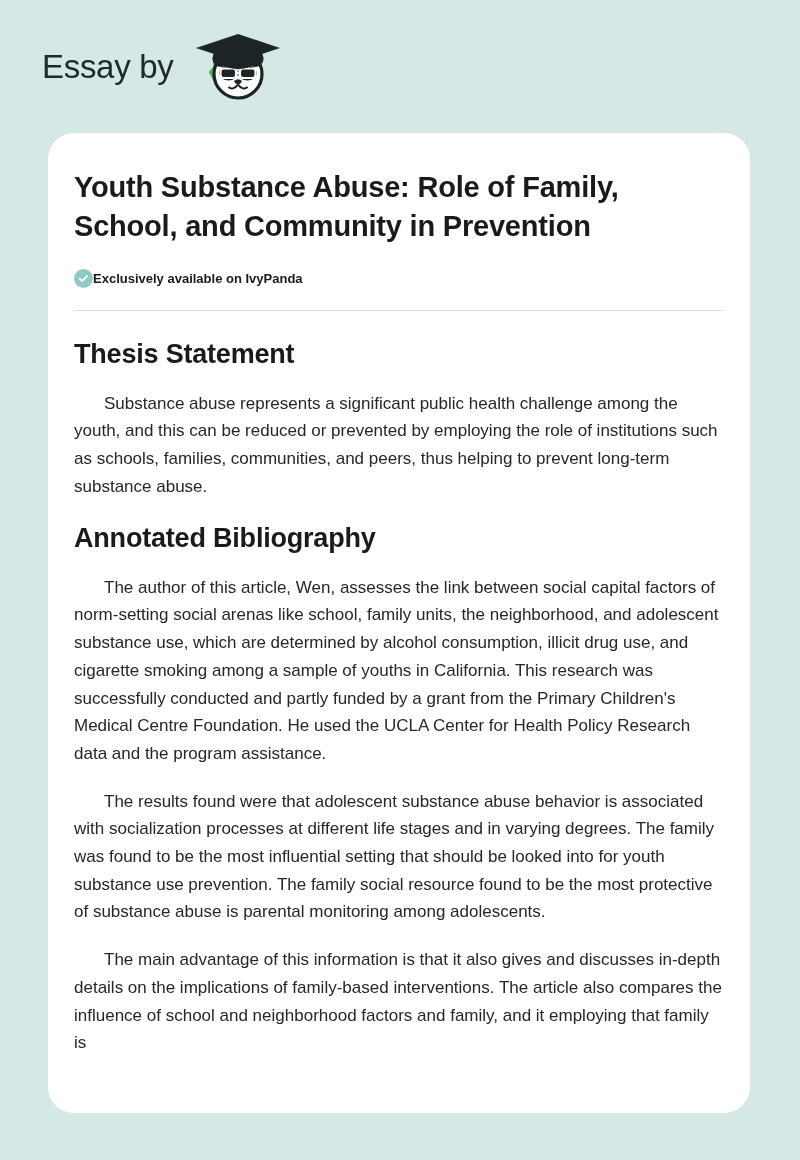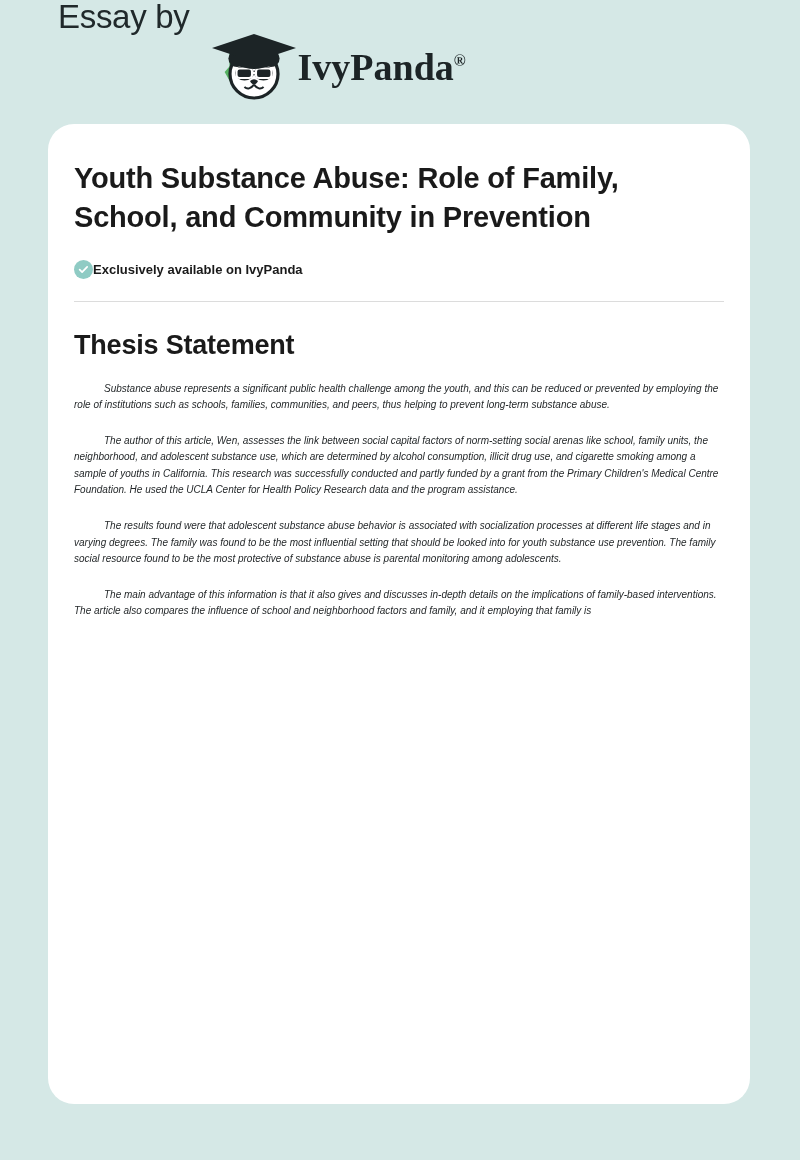--- a/index.html
+++ b/index.html
@@ -11,21 +11,22 @@
     height: 1160px;
     background: #d5e8e6;
     font-family: "Liberation Sans", sans-serif;
     overflow: hidden;
   }
 
   
   .brand-bar {
     height: 133px;
     display: flex;
-    padding-left: 58px;
+    align-items: center;
+    padding-left: 42px;
     box-sizing: border-box;
   }
   .brand-essay-by {
     font-size: 33px;
     color: #20292b;
     font-family: "Liberation Sans", sans-serif;
     letter-spacing: -0.3px;
     line-height: 1;
     white-space: nowrap;
   }
@@ -53,21 +54,21 @@
   .brand-wordmark .reg {
     font-size: 16px;
     vertical-align: super;
     font-weight: bold;
   }
 
   
   .doc-card {
     position: absolute;
     left: 48px;
-    top: 124px;
+    top: 133px;
     width: 702px;
     height: 980px;
     background: #ffffff;
     border-radius: 26px;
     box-sizing: border-box;
     overflow: hidden;
   }
   .doc-inner {
     padding: 35px 26px 0 26px;
   }
@@ -116,26 +117,25 @@
     font-size: 27px;
     font-weight: bold;
     color: #1a1a1a;
     line-height: 1.2;
     margin: 0 0 19px 0;
     letter-spacing: -0.2px;
   }
   .section-heading.tight-top { margin-top: 22px; }
 
   p.body-text {
-    font-size: 10px;
+    font-size: 17px;
     color: #24282a;
     line-height: 1.63;
     margin: 16px 0 20px 0;
     text-indent: 30px;
-    font-style: italic;
   }
   p.citation {
     font-size: 15.2px;
     color: #1a1a1a;
     font-weight: bold;
     line-height: 1.63;
     margin: 0 0 22px 0;
     text-indent: 30px;
   }
   p.citation i { font-style: italic; }
@@ -166,21 +166,20 @@
         <line x1="46" y1="42" x2="50" y2="42" stroke="#ffffff" stroke-width="2.1"></line>
 
         <path d="M44 50 q4 -3.4 8 0 q-1.6 3.4 -4 3.4 q-2.4 0 -4 -3.4 Z" fill="#1c2426"></path>
         <path d="M48 53.6 q-5 6.4 -9.6 2.4" fill="none" stroke="#1c2426" stroke-width="2"></path>
         <path d="M48 53.6 q5 6.4 9.6 2.4" fill="none" stroke="#1c2426" stroke-width="2"></path>
 
         <path d="M48 3 L90 17 L48 31 L6 17 Z" fill="#1c2426"></path>
         <path d="M30 23 L30 33 q18 10 36 0 L66 23" fill="#1c2426"></path>
       </svg>
     </span>
-    <span class="brand-wordmark"><span>IvyPanda</span><span class="reg">®</span></span>
   </span>
 </div>
 
 <div class="doc-card">
   <div class="doc-inner">
 
     <h1 class="doc-title">Youth Substance Abuse: Role of Family, School, and Community in Prevention</h1>
 
     <div class="exclusive-row">
       <span class="check-badge">
@@ -189,20 +188,21 @@
         </svg>
       </span>
       <span class="exclusive-text">Exclusively available on IvyPanda</span>
     </div>
 
     <hr class="divider">
 
     <h2 class="section-heading">Thesis Statement</h2>
     <p class="body-text">Substance abuse represents a significant public health challenge among the youth, and this can be reduced or prevented by employing the role of institutions such as schools, families, communities, and peers, thus helping to prevent long-term substance abuse.</p>
 
+    <h2 class="section-heading tight-top">Annotated Bibliography</h2>
 
 
     <p class="body-text">The author of this article, Wen, assesses the link between social capital factors of norm-setting social arenas like school, family units, the neighborhood, and adolescent substance use, which are determined by alcohol consumption, illicit drug use, and cigarette smoking among a sample of youths in California. This research was successfully conducted and partly funded by a grant from the Primary Children's Medical Centre Foundation. He used the UCLA Center for Health Policy Research data and the program assistance.</p>
     <p class="body-text">The results found were that adolescent substance abuse behavior is associated with socialization processes at different life stages and in varying degrees. The family was found to be the most influential setting that should be looked into for youth substance use prevention. The family social resource found to be the most protective of substance abuse is parental monitoring among adolescents.</p>
     <p class="body-text">The main advantage of this information is that it also gives and discusses in-depth details on the implications of family-based interventions. The article also compares the influence of school and neighborhood factors and family, and it employing that family is</p>
 
   </div>
 </div>
 
 </body></html>

